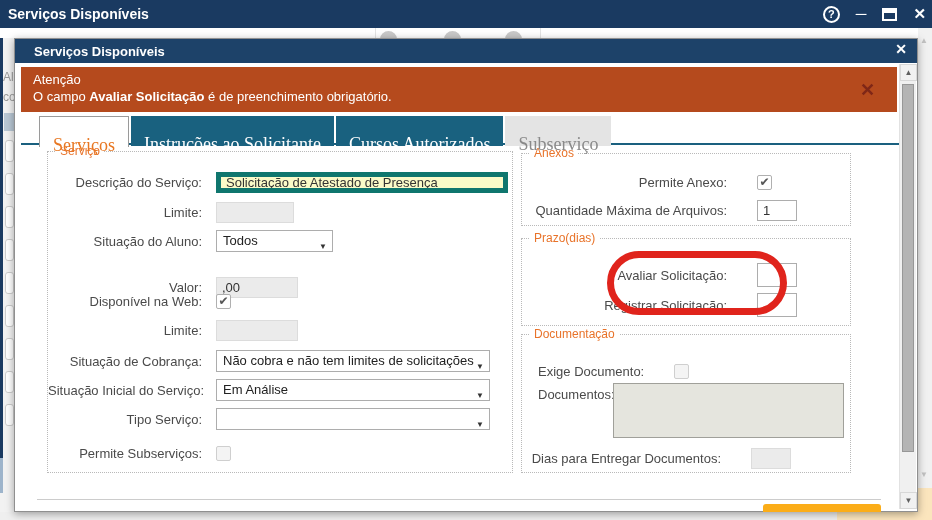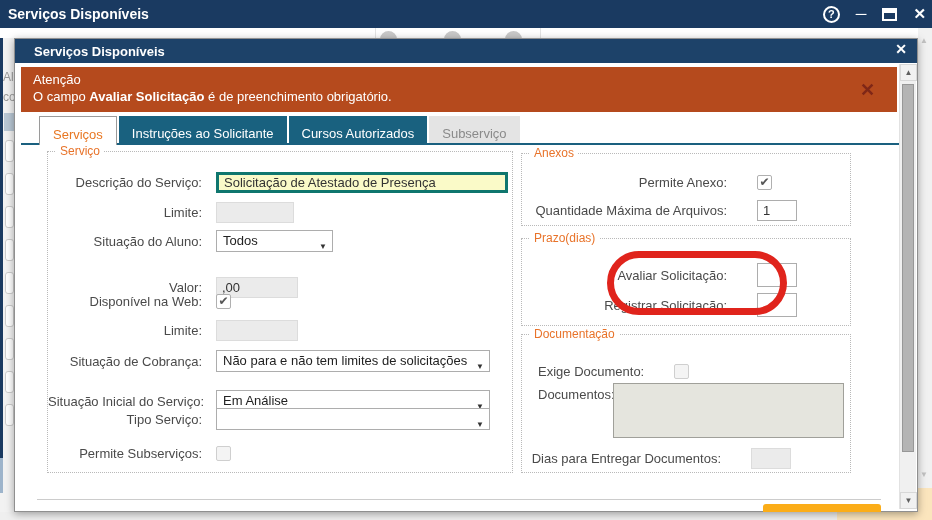--- a/index.html
+++ b/index.html
@@ -37,40 +37,40 @@
   .modal-header .mtitle { color:#fff; font-size:13px; font-weight:bold; padding-left:19px; }
   .modal-close { position:absolute; right:10px; top:2px; color:#fff; font-size:14px; font-weight:bold; cursor:pointer; }
 
   .banner { position:absolute; left:6px; top:28px; width:876px; height:45px; background:#b54a1d; color:#fff; padding:5px 12px; }
   .banner .bt { font-size:13px; }
   .banner .bm { font-size:13px; margin-top:2px; }
   .banner .bm b { font-weight:bold; }
   .banner-close { position:absolute; right:22px; top:12px; color:#7f2717; font-size:18px; font-weight:bold; cursor:pointer; }
 
   .tabs { position:absolute; left:24px; top:77px; height:27px; display:flex; gap:2px; z-index:2; }
-  .tab { height:27px; line-height:27px; padding:4px 13px; font-size:13px; background:#19617f; color:#fff; cursor:pointer; white-space:nowrap; }
+  .tab { height:27px; line-height:27px; padding:15px 13px; font-size:18px; background:#19617f; color:#fff; cursor:pointer; white-space:nowrap;font-family:Liberation Serif, serif; }
   .tab.active { background:#fff; color:#e87722; border:1px solid #9a9a9a; border-bottom:none; height:29px; z-index:3; }
   .tab.disabled { background:#e4e4e4; color:#8a8a8a; }
   .tab-underline { position:absolute; left:6px; top:104px; width:878px; height:2px; background:#1a607f; z-index:1; }
 
   fieldset, .fset { position:absolute; border:1px dotted #b9b9b9; }
   .fset .legend { position:absolute; top:-8px; left:8px; background:#fff; color:#e8732a; font-size:12px; padding:0 4px; }
   .fs-servico { left:32px; top:112px; width:466px; height:322px; }
   .fs-anexos { left:506px; top:114px; width:330px; height:73px; }
   .fs-prazo { left:506px; top:199px; width:330px; height:88px; }
   .fs-doc { left:506px; top:295px; width:330px; height:139px; }
 
   .lrow { position:absolute; left:33px; display:flex; align-items:center; height:24px; }
   .lrow .lbl { width:154px; text-align:right; margin-right:14px; color:#4a4a4a; font-size:13px; white-space:nowrap; }
   .rrow { position:absolute; left:506px; display:flex; align-items:center; height:24px;gap:24px; }
   .rrow .lbl { width:206px; text-align:right; margin-right:6px; color:#4a4a4a; font-size:13px; white-space:nowrap; }
   .lbl2 { color:#4a4a4a; font-size:13px; white-space:nowrap; }
 
   input.txt { height:21px; border:1px solid #adadad; font-family:"Liberation Sans",sans-serif; font-size:13px; color:#333; padding:0 5px; background:#fff; }
-  input.hl { background:#fafac8; border:3px solid #0f766e; }
+  input.hl { background:#fafac8; border:5px solid #0f766e; }
   input.dis { background:#ebebeb; border:1px solid #dcdcdc; }
   .sel { position:relative; height:22px; border:1px solid #adadad; background:#fff; font-size:13px; color:#222; line-height:20px; padding:0 18px 0 6px; cursor:pointer; white-space:nowrap; overflow:hidden; }
   .sel .arr { position:absolute; right:5px; top:6px; font-size:8px; color:#333; }
   .cb { width:15px; height:15px; border:1px solid #b0b0b0; border-radius:2px; background:#fff; display:flex; align-items:center; justify-content:center; font-size:12px; color:#555; cursor:pointer; }
   .cb.off { background:#f4f4f4; border-color:#cfcfcf; color:transparent; }
   .ta { position:absolute; left:598px; top:344px; width:231px; height:55px; background:#e5e5de; border:1px solid #a0a09a; }
 
   .annotation { position:absolute; left:592px; top:212px; width:180px; height:64px; border:7px solid #e0241c; border-radius:34px; z-index:4; pointer-events:none; }
 
   .modal-hr { position:absolute; left:22px; top:460px; width:844px; height:1px; background:#ccc; }
@@ -175,25 +175,25 @@
       <span class="lbl">Disponível na Web:</span>
       <span class="cb">✔</span>
     </div>
     <div class="lrow" style="top:279px;">
       <span class="lbl">Limite:</span>
       <input class="txt dis" style="width: 82px;">
     </div>
     <div class="lrow" style="top:310px;">
       <span class="lbl">Situação de Cobrança:</span>
       <div class="sel" style="width:274px;">
-        <span>Não para e não tem limites de solicitações</span>
-        <span class="arr">▼</span>
-      </div>
-    </div>
-    <div class="lrow" style="top:350px;">
+        <span>Não cobra e não tem limites de solicitações</span>
+        <span class="arr">▼</span>
+      </div>
+    </div>
+    <div class="lrow" style="top:339px;">
       <span class="lbl">Situação Inicial do Serviço:</span>
       <div class="sel" style="width:274px;">
         <span>Em Análise</span>
         <span class="arr">▼</span>
       </div>
     </div>
     <div class="lrow" style="top:368px;">
       <span class="lbl">Tipo Serviço:</span>
       <div class="sel" style="width:274px;">
         <span></span>

